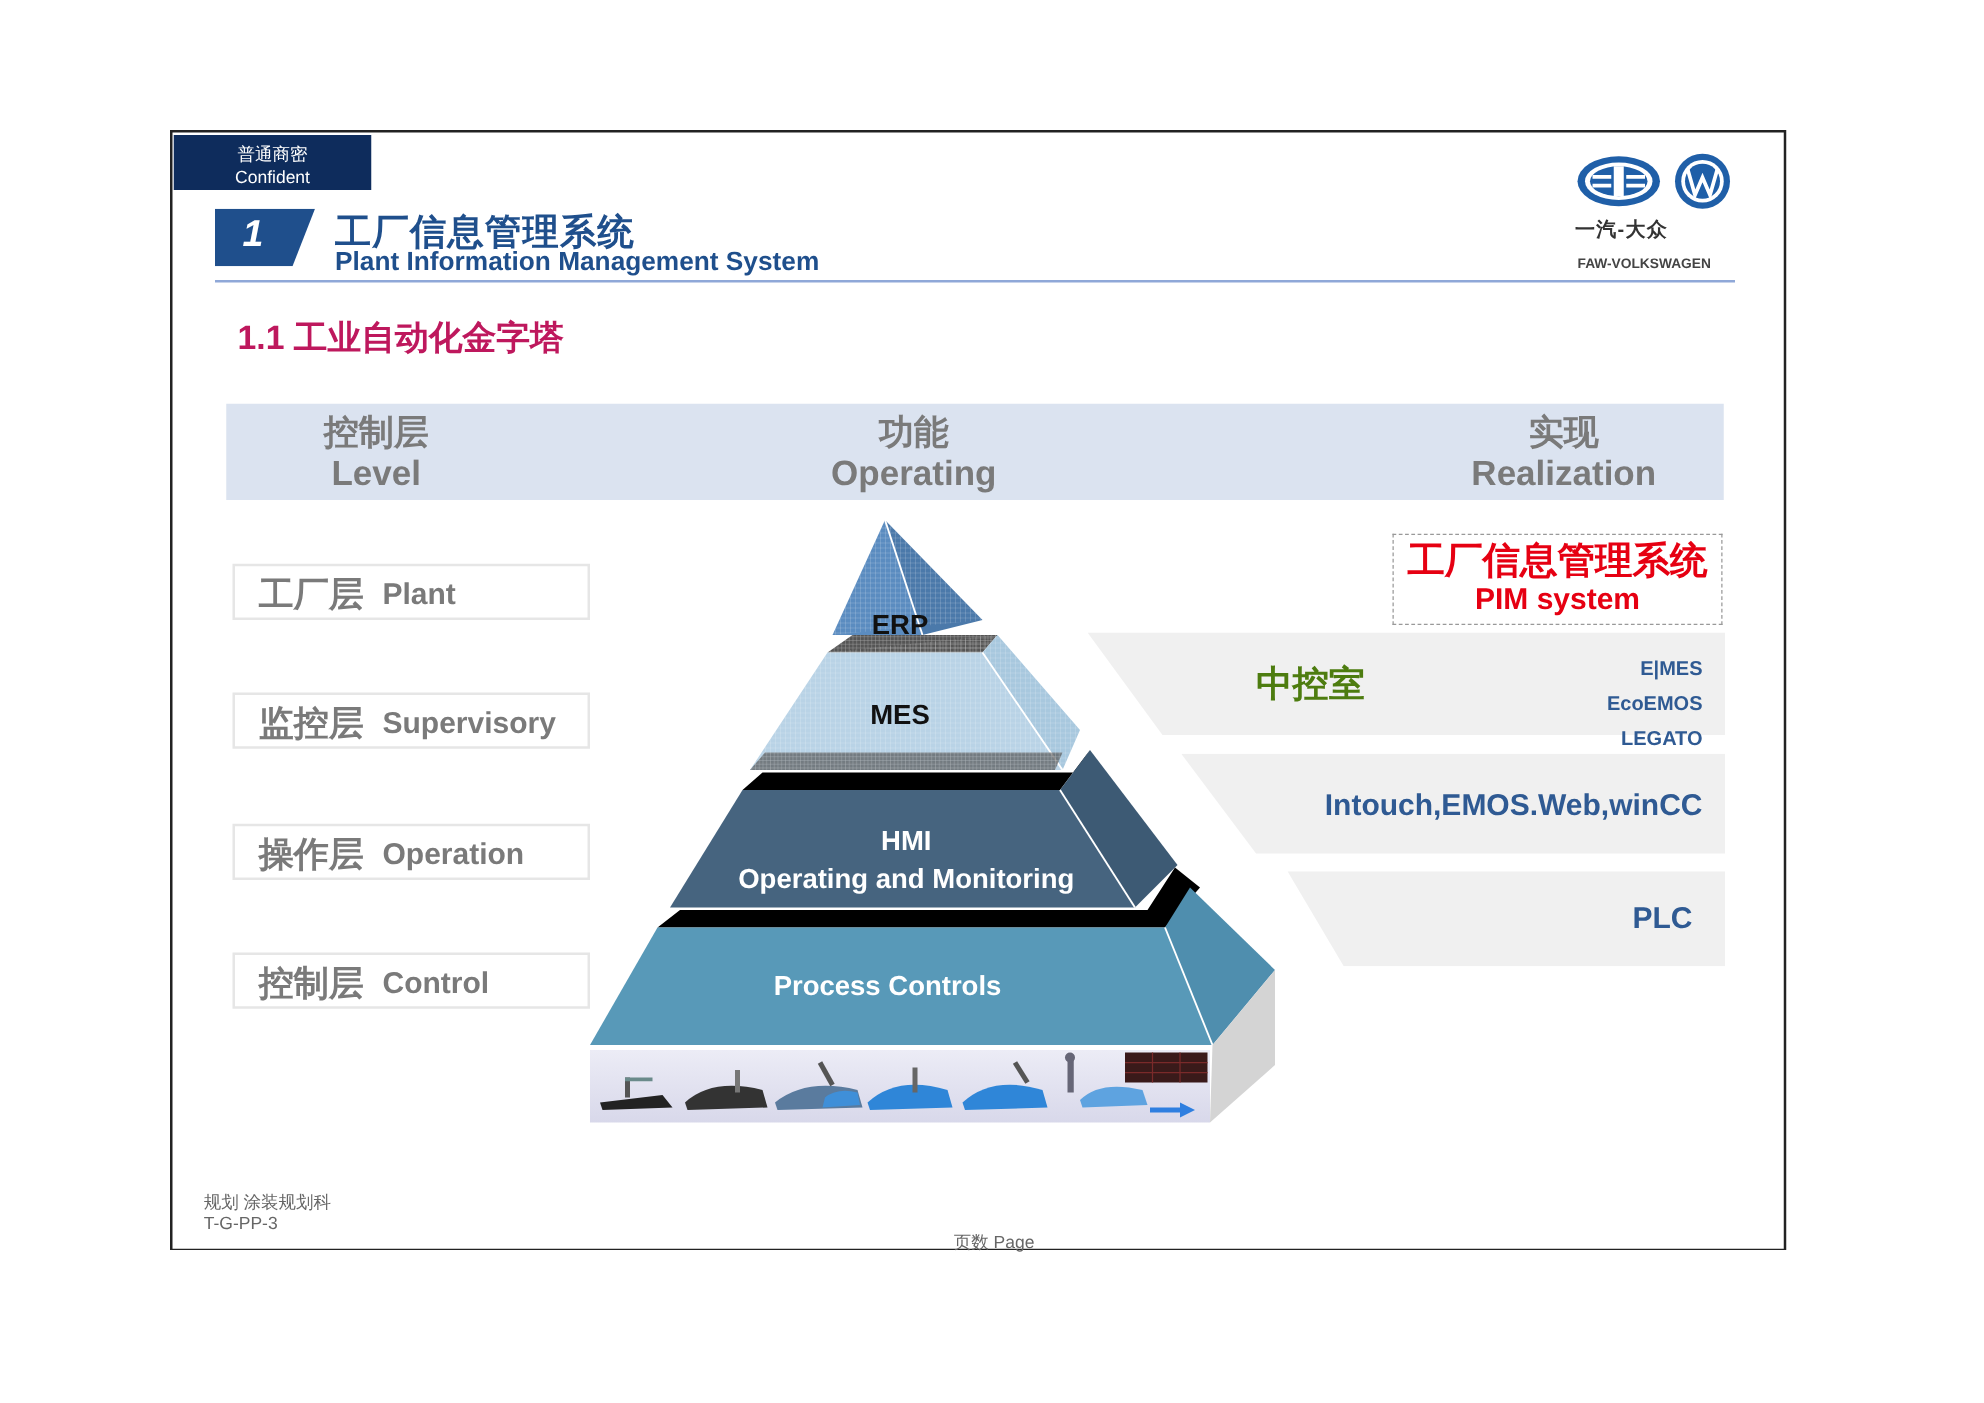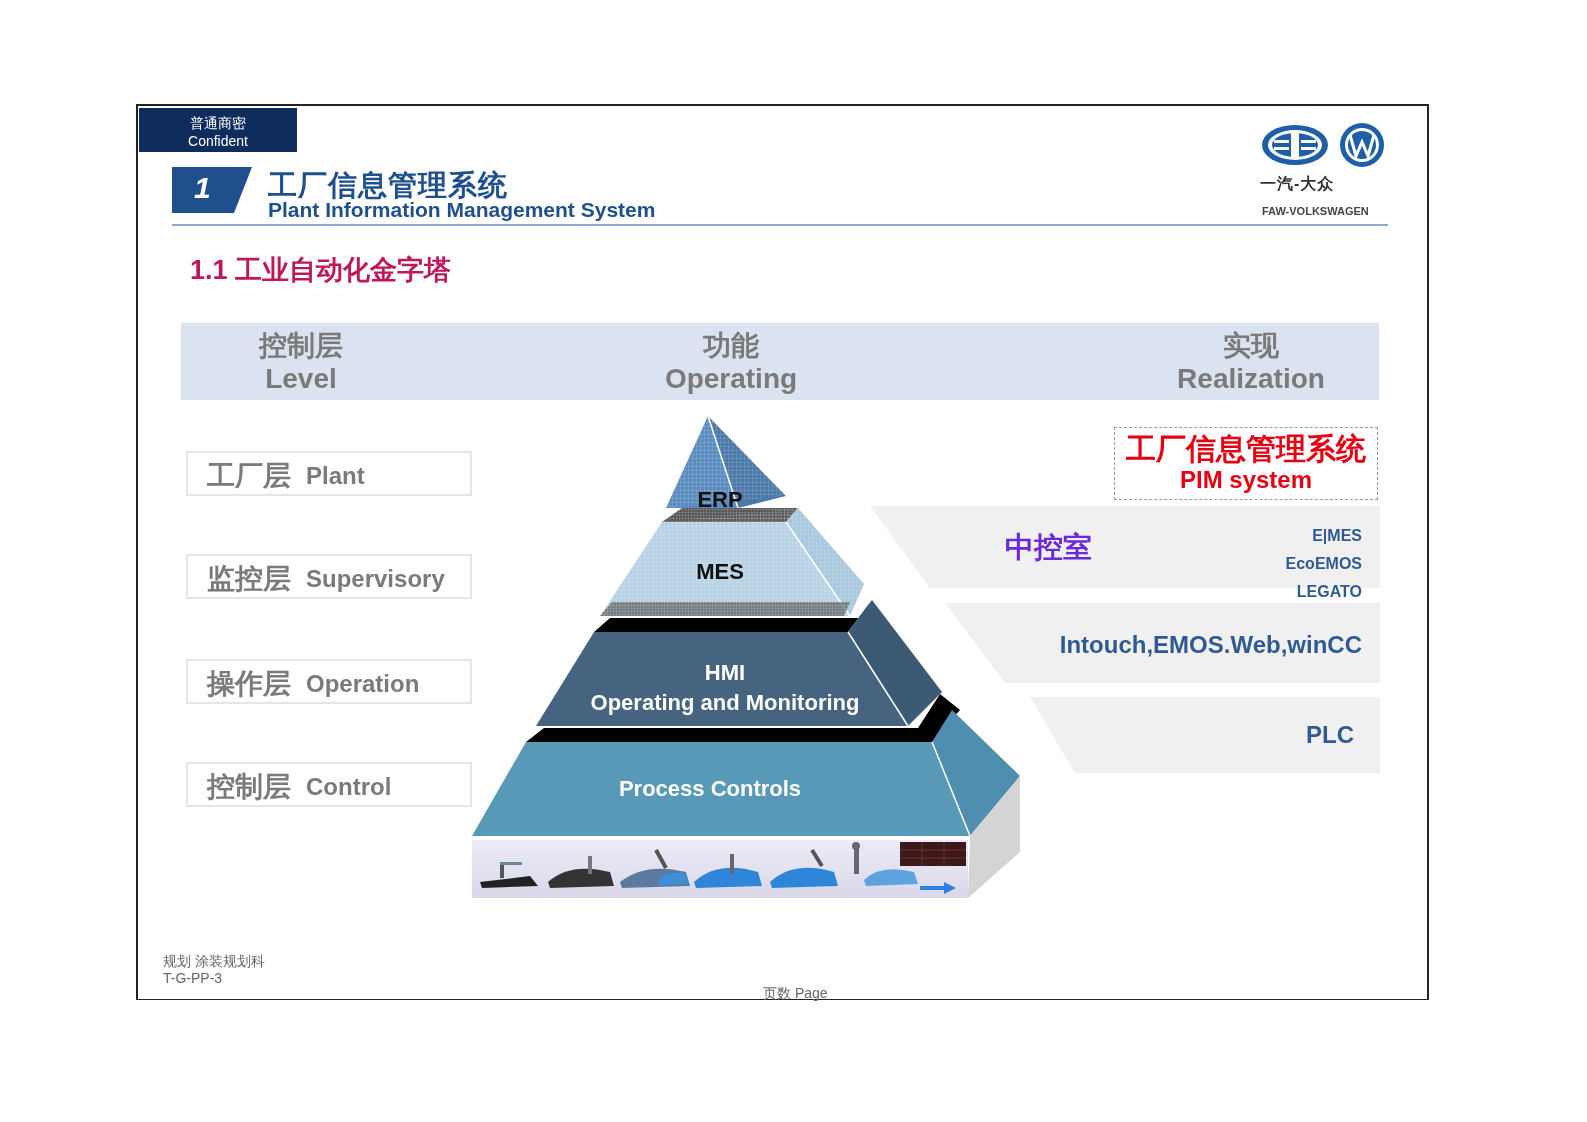--- a/index.html
+++ b/index.html
@@ -112,21 +112,21 @@
   </svg>
 <svg class="band" style="left:1030px;top:697px;background:none;" width="350" height="76">
     <polygon points="0,0 350,0 350,76 45,76" fill="#f0f0f0"></polygon>
   </svg>
 
 <div class="pim">
   <div class="zh">工厂信息管理系统</div>
   <div class="en">PIM system</div>
 </div>
 
-<div class="rtext" style="left:1005px;top:528px;font-size:29px;color:#6d28d9;">中控室</div>
+<div class="rtext" style="left:1005px;top:528px;font-size:29px;color:#4d7c0f;">中控室</div>
 <div class="rtext" style="left:1180px;top:506px;width:182px;font-size:16px;line-height:28px;margin-top:16px;">
   <div>E|MES</div>
   <div>EcoEMOS</div>
   <div>LEGATO</div>
 </div>
 <div class="rtext" style="left:1040px;top:631px;width:322px;font-size:24px;">Intouch,EMOS.Web,winCC</div>
 <div class="rtext" style="left:1240px;top:721px;width:114px;font-size:24px;">PLC</div>
 
 <div class="pyr">
   <svg width="580" height="500">

